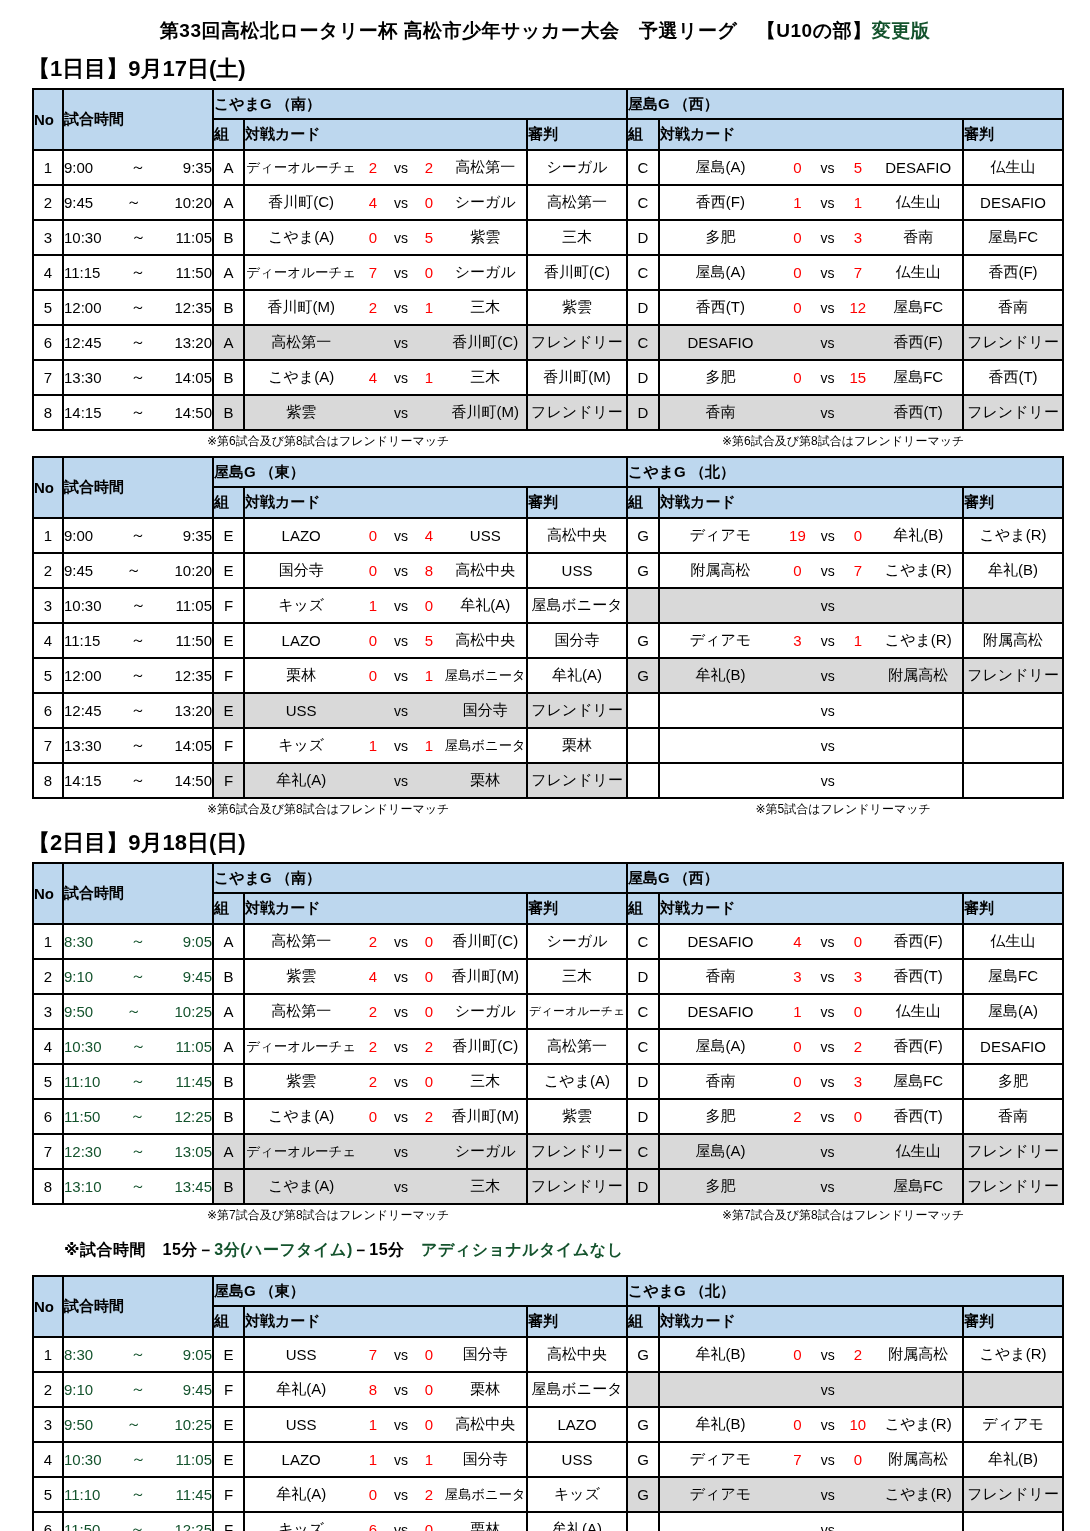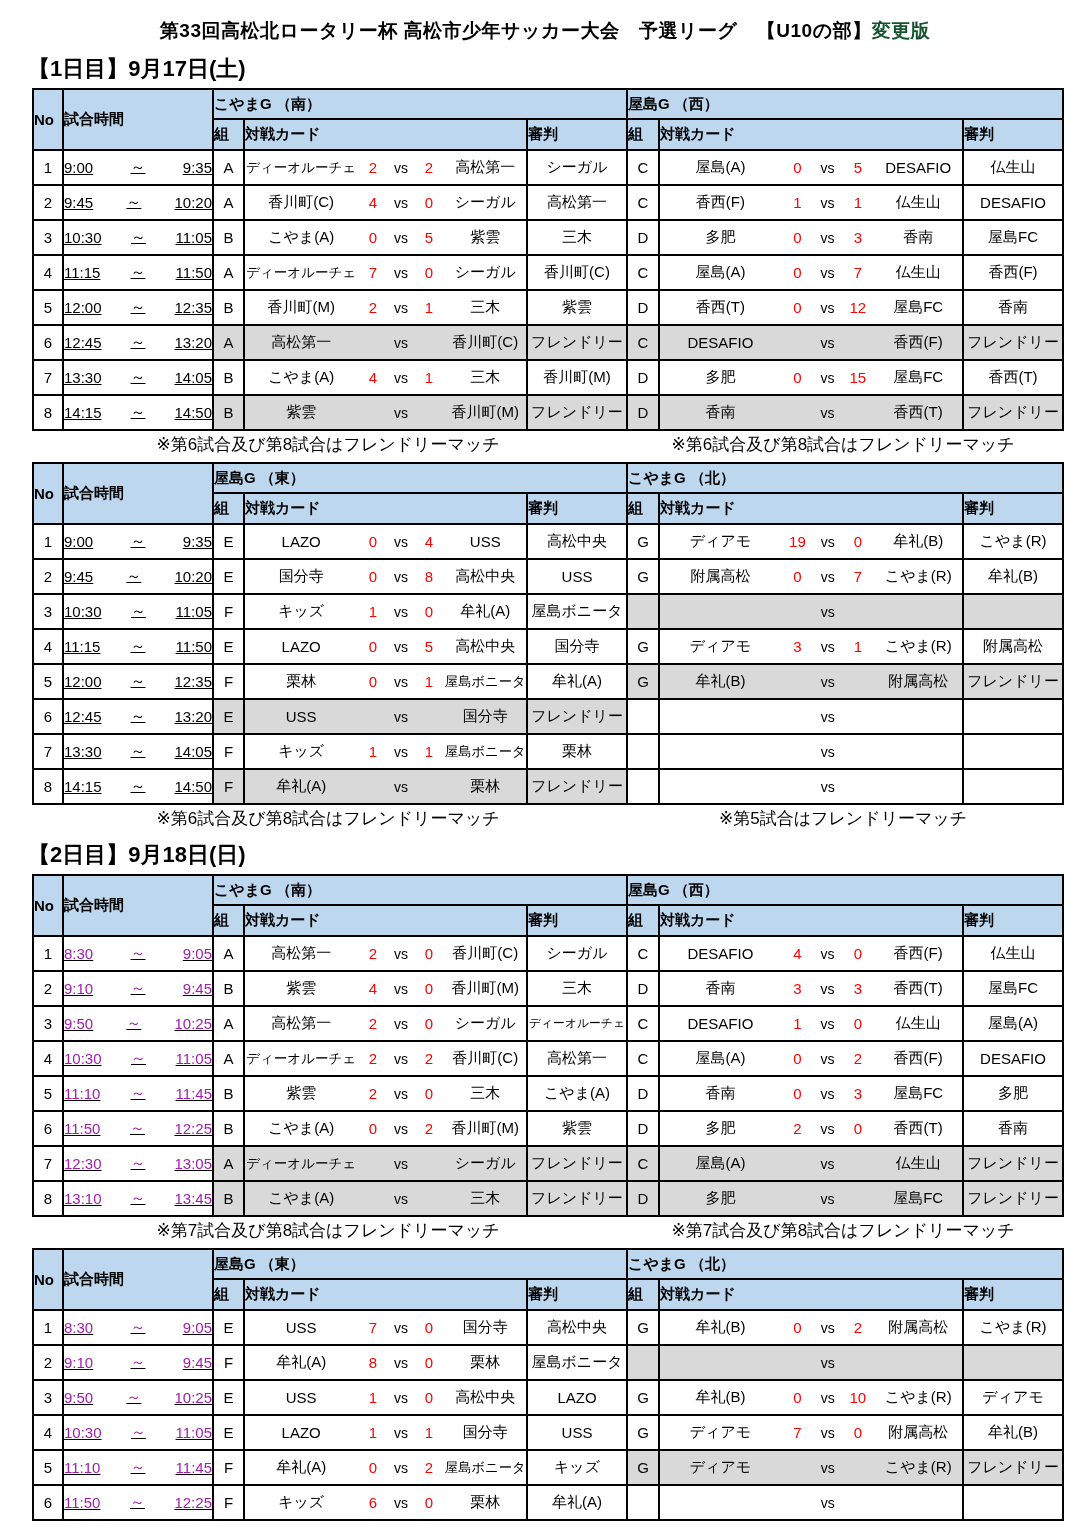--- a/index.html
+++ b/index.html
@@ -25,33 +25,33 @@
     border:2px solid #000;padding:0;overflow:hidden;white-space:nowrap;
   }
   table.sched thead th{
     background:#BDD7EE;font-weight:bold;font-size:15px;text-align:left;
   }
   .h-venue{font-size:16px;}
   tr.hr1 th{height:28px;}
   tr.hr2 th{height:29px;}
   table.sched tbody td{height:33px;font-size:15px;}
   .c-no{text-align:center;}
-  .c-time{padding:0 6px;text-decoration:underline;}
+  .c-time{padding:0 6px;}
   .time-flex{display:flex;justify-content:space-between;align-items:center;height:100%;}
   .c-grp{text-align:center;}
   .c-card .card-flex{display:flex;align-items:center;height:100%;}
   .card-flex .t1{width:40%;text-align:center;}
   .card-flex .sc{width:11%;text-align:center;color:#FF0000;}
   .card-flex .vslb{width:9%;text-align:center;font-size:14px;}
   .card-flex .t2{width:29%;text-align:center;}
   .c-ref{text-align:center;}
   td.gray{background:#D9D9D9;}
-  tr.time-red .c-time span{color:#a21caf;}
+  tr.time-red .c-time span{color:#14532d;}
   .footnotes{
-    display:flex;width:1030px;margin:1px 0 6px 32px;font-size:17px;
+    display:flex;width:1030px;margin:1px 0 6px 32px;font-size:12px;
   }
   .fn-left{width:57.5%;text-align:center;}
   .fn-right{width:42.5%;text-align:center;}
   .time-note{
     font-size:16px;font-weight:bold;margin:16px 0 14px 64px;letter-spacing:.5px;
   }
 </style>
 </head>
 <body>
 
@@ -937,20 +937,21 @@
     <td class="c-ref gray">フレンドリー</td>
   </tr>
             </tbody>
       </table>
     </div>
     <div class="footnotes">
       <span class="fn-left">※第7試合及び第8試合はフレンドリーマッチ</span>
       <span class="fn-right">※第7試合及び第8試合はフレンドリーマッチ</span>
     </div>
   </div>
+      <div class="time-note"><span>※試合時間　15分－</span><span class="red">3分(ハーフタイム)</span><span>－15分　</span><span class="red">アディショナルタイムなし</span></div>
       <div>
     <div class="tbl-wrap">
       <table class="sched">
         <colgroup>
           <col style="width:30px">
               <col style="width:150px">
           <col style="width:31px">
               <col style="width:283px">
               <col style="width:100px">
           <col style="width:32px">

